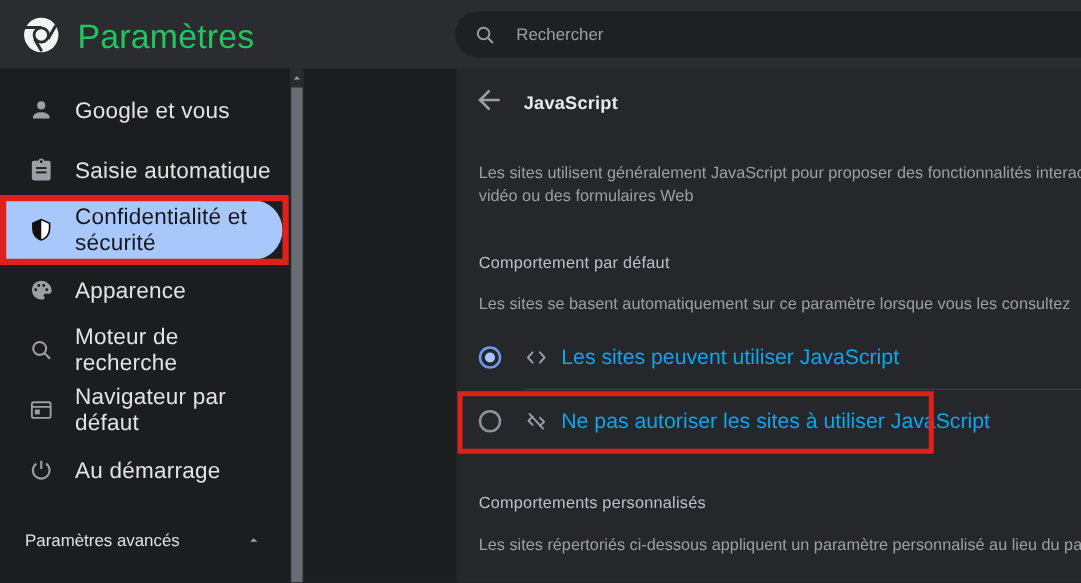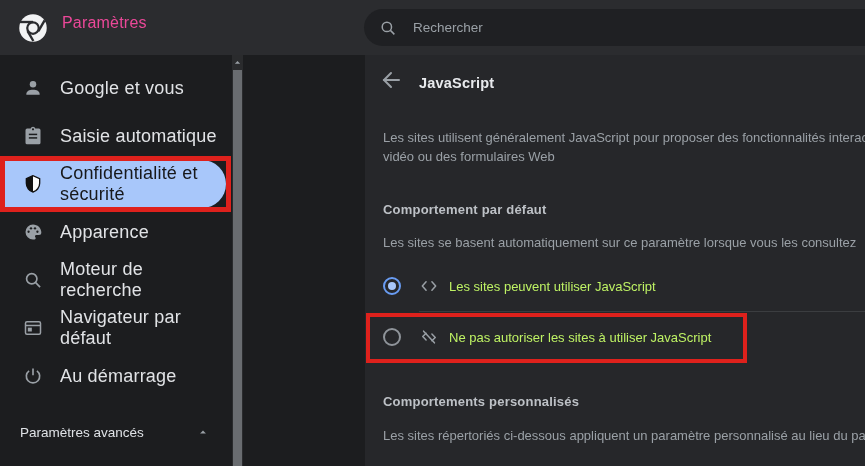--- a/index.html
+++ b/index.html
@@ -4,21 +4,21 @@
 <style>
   html,body{margin:0;padding:0;}
   body{
     width:865px;height:466px;position:relative;overflow:hidden;
     background:#1c1d1f;font-family:"Liberation Sans",sans-serif;
     -webkit-font-smoothing:antialiased;
   }
   
   .topbar{position:absolute;left:0;top:0;width:865px;height:55px;background:#2b2c2f;}
   .logo{position:absolute;left:18px;top:13px;width:30px;height:30px;}
-  .app-title{position:absolute;left:62px;top:14px;font-size:16px;font-weight:500;color:#ec4899;letter-spacing:.2px;}
+  .app-title{position:absolute;left:62px;top:14px;font-size:27px;font-weight:500;color:#22c55e;letter-spacing:.2px;}
   .searchbar{position:absolute;left:364px;top:9px;width:530px;height:37px;border-radius:19px;background:#1f2023;display:flex;align-items:center;}
   .searchbar .mag{margin-left:15px;width:18px;height:18px;flex:0 0 auto;}
   .search-input{background:transparent;border:none;outline:none;margin-left:14px;width:400px;
     font-size:13.5px;color:#fca5a5;font-family:"Liberation Sans",sans-serif;}
   .search-input::placeholder{color:#9aa0a6;opacity:1;}
   
   .sidebar{position:absolute;left:0;top:55px;width:232px;height:411px;background:#1c1d1f;}
   .nav-item{position:absolute;left:0;width:226px;height:48px;display:flex;align-items:center;cursor:pointer;}
   .nav-item .nicon{margin-left:23px;width:20px;height:20px;flex:0 0 auto;color:#9aa0a6;}
   .nav-item .nlabel{margin-left:17px;font-size:18px;font-weight:500;color:#e1e3e6;letter-spacing:.2px;}
@@ -35,28 +35,28 @@
   .scroll-thumb{position:absolute;left:1px;top:15px;width:9px;height:396px;background:#696c70;}
   
   .annot{position:absolute;border:5px solid #de211c;box-sizing:border-box;pointer-events:none;}  
   
   .card{position:absolute;left:365px;top:55px;width:500px;height:411px;background:#26272a;overflow:hidden;}
   .back-btn{position:absolute;left:14px;top:13px;width:24px;height:24px;color:#9aa0a6;cursor:pointer;}
   .page-title{position:absolute;left:54px;top:20px;font-size:14.5px;font-weight:700;color:#e8eaed;letter-spacing:.2px;}
   .intro{position:absolute;left:18px;top:73px;font-size:13px;line-height:19px;color:#9aa0a6;}
   .intro span{display:block;white-space:nowrap;}
   .watermark{position:absolute;left:54px;top:106px;font-size:12.5px;font-weight:700;color:#a93431;}
-  .sec-title{position:absolute;left:18px;font-size:13px;font-weight:700;color:#bdc1c6;letter-spacing:.2px;white-space:nowrap;}
+  .sec-title{position:absolute;left:18px;font-size:13px;font-weight:400;color:#bdc1c6;letter-spacing:.2px;white-space:nowrap;}
   .sec-desc{position:absolute;left:18px;font-size:13px;color:#9aa0a6;white-space:nowrap;}
   .opt-row{position:absolute;left:0;width:500px;height:50px;display:flex;align-items:center;cursor:pointer;}
   .radio{margin-left:18px;width:14px;height:14px;border-radius:50%;border:2px solid #8f949a;flex:0 0 auto;position:relative;}
   .radio.sel{border-color:#699cf2;}
   .radio.sel::after{content:"";position:absolute;left:3px;top:3px;width:8px;height:8px;border-radius:50%;background:#a8c7fa;}
   .opt-icon{margin-left:18px;width:20px;height:20px;color:#9aa0a6;flex:0 0 auto;}
-  .opt-label{margin-left:10px;font-size:13px;font-weight:500;color:#bef264;white-space:nowrap;}
+  .opt-label{margin-left:10px;font-size:17px;font-weight:500;color:#0ea5e9;white-space:nowrap;}
   .divider{position:absolute;left:54px;top:256px;width:446px;height:1px;background:#3b3d40;}
   .annot2{position:absolute;left:1px;top:258px;width:381px;height:50px;border:4px solid #de211c;box-sizing:border-box;pointer-events:none;}
   svg{display:block;}
 </style>
 </head>
 <body>
 
 <div class="topbar">
   <span class="logo">
     <svg viewBox="0 0 24 24" width="30" height="30">

